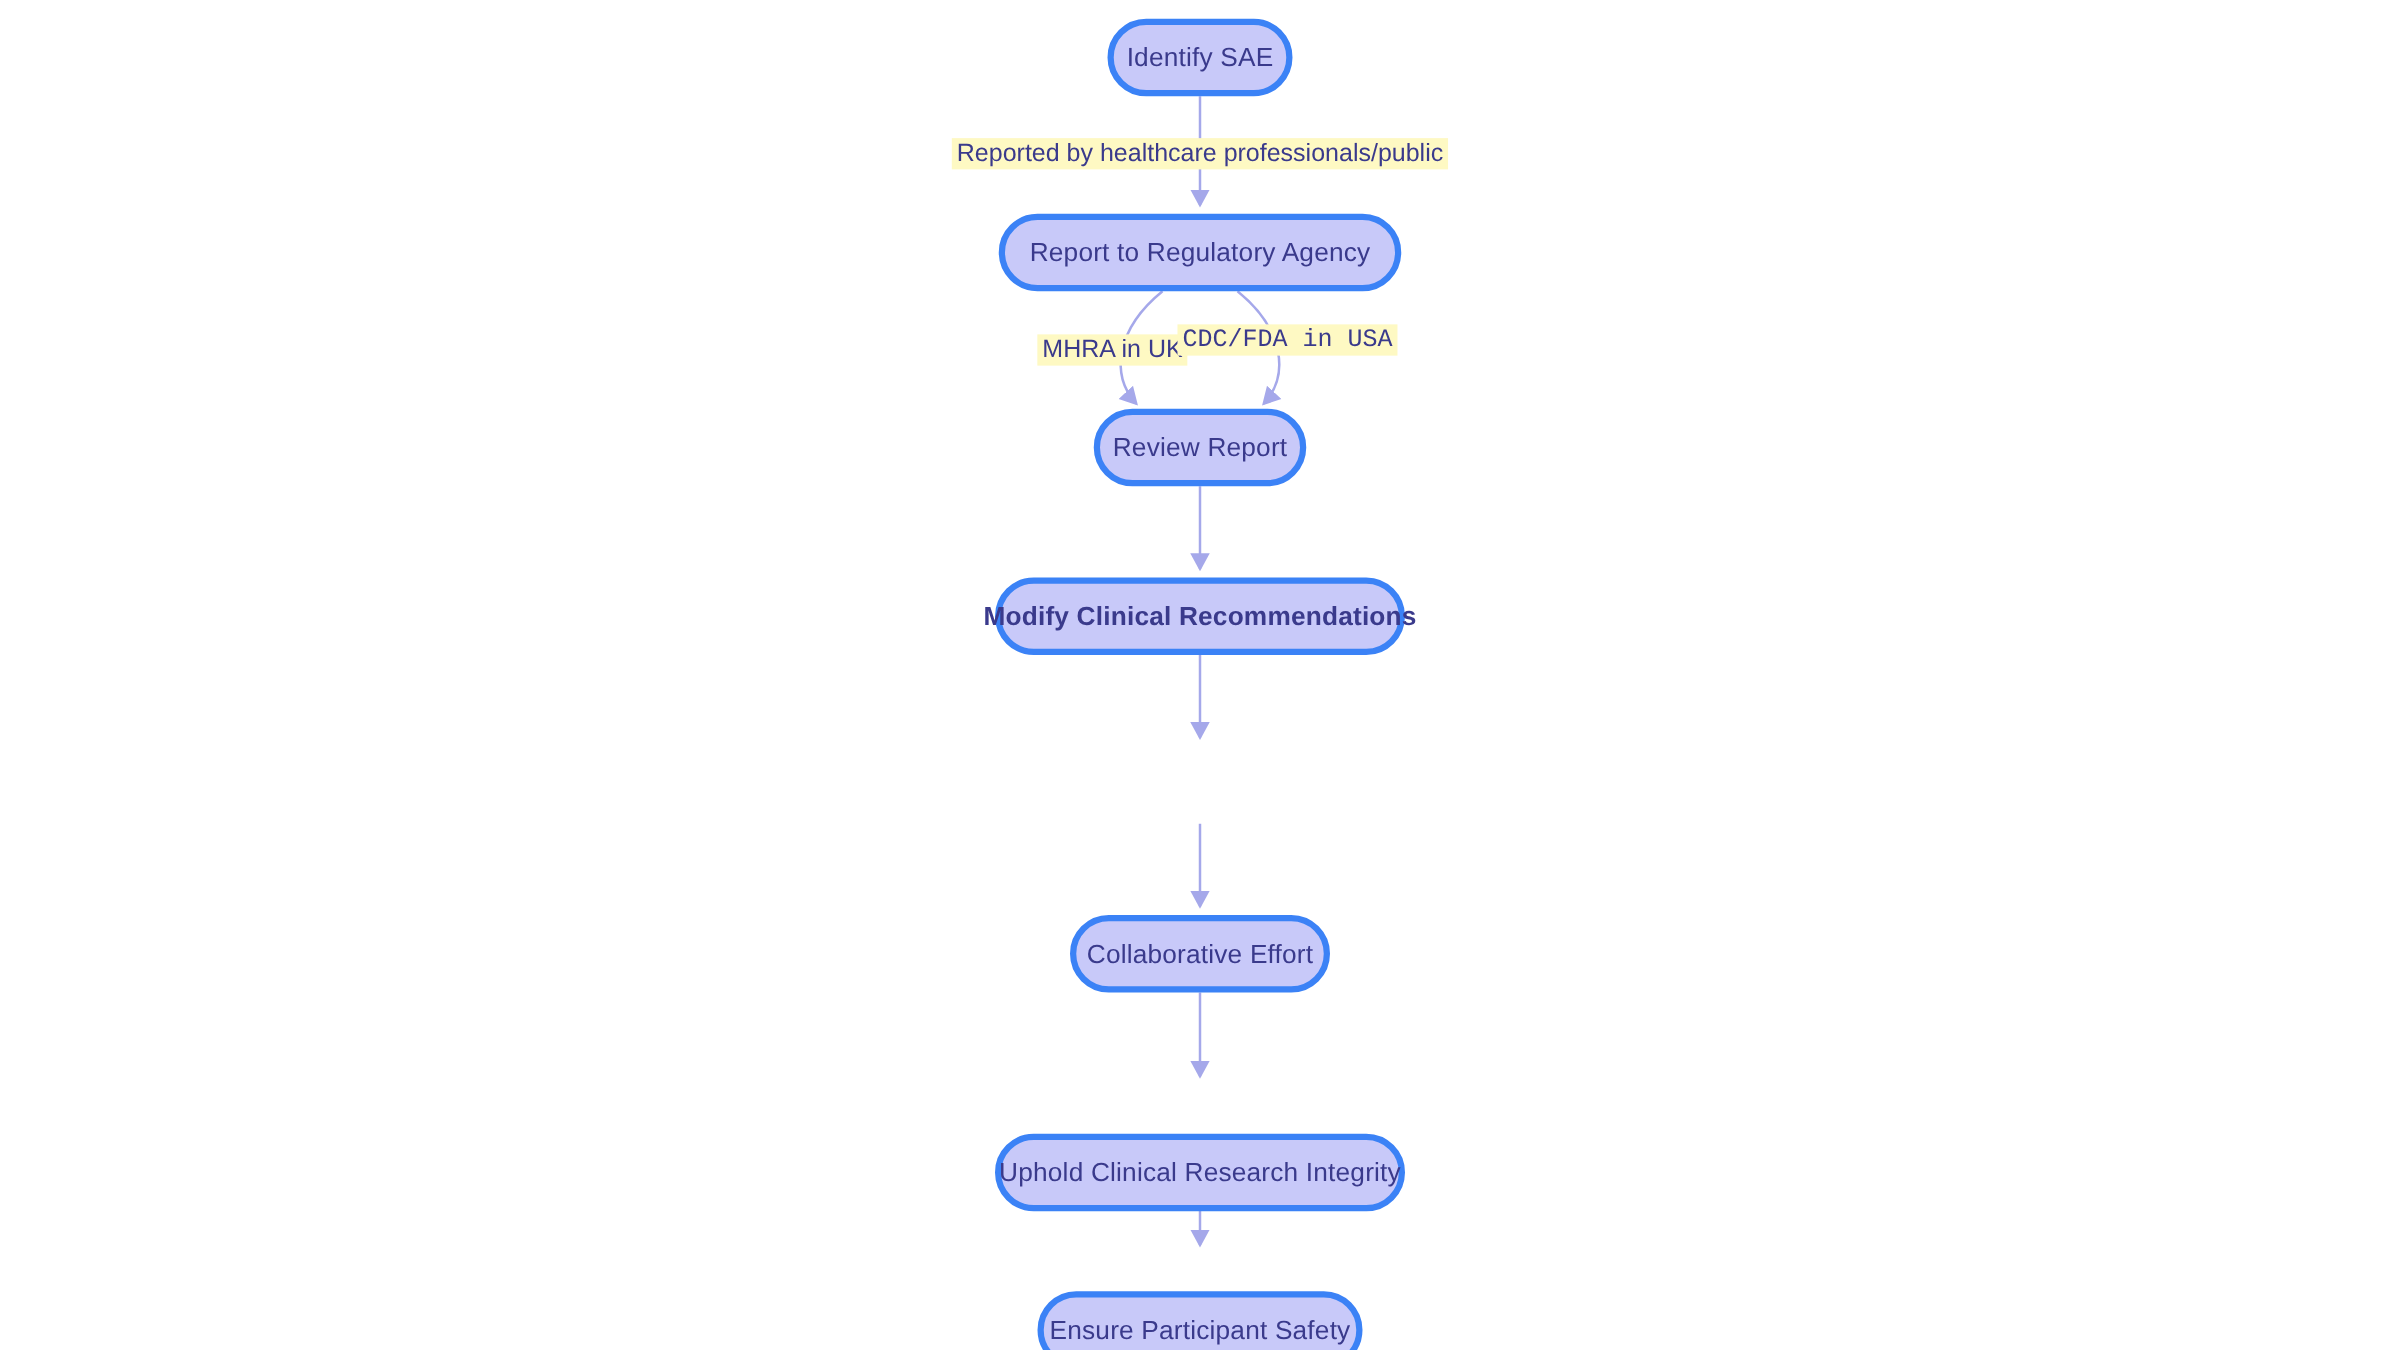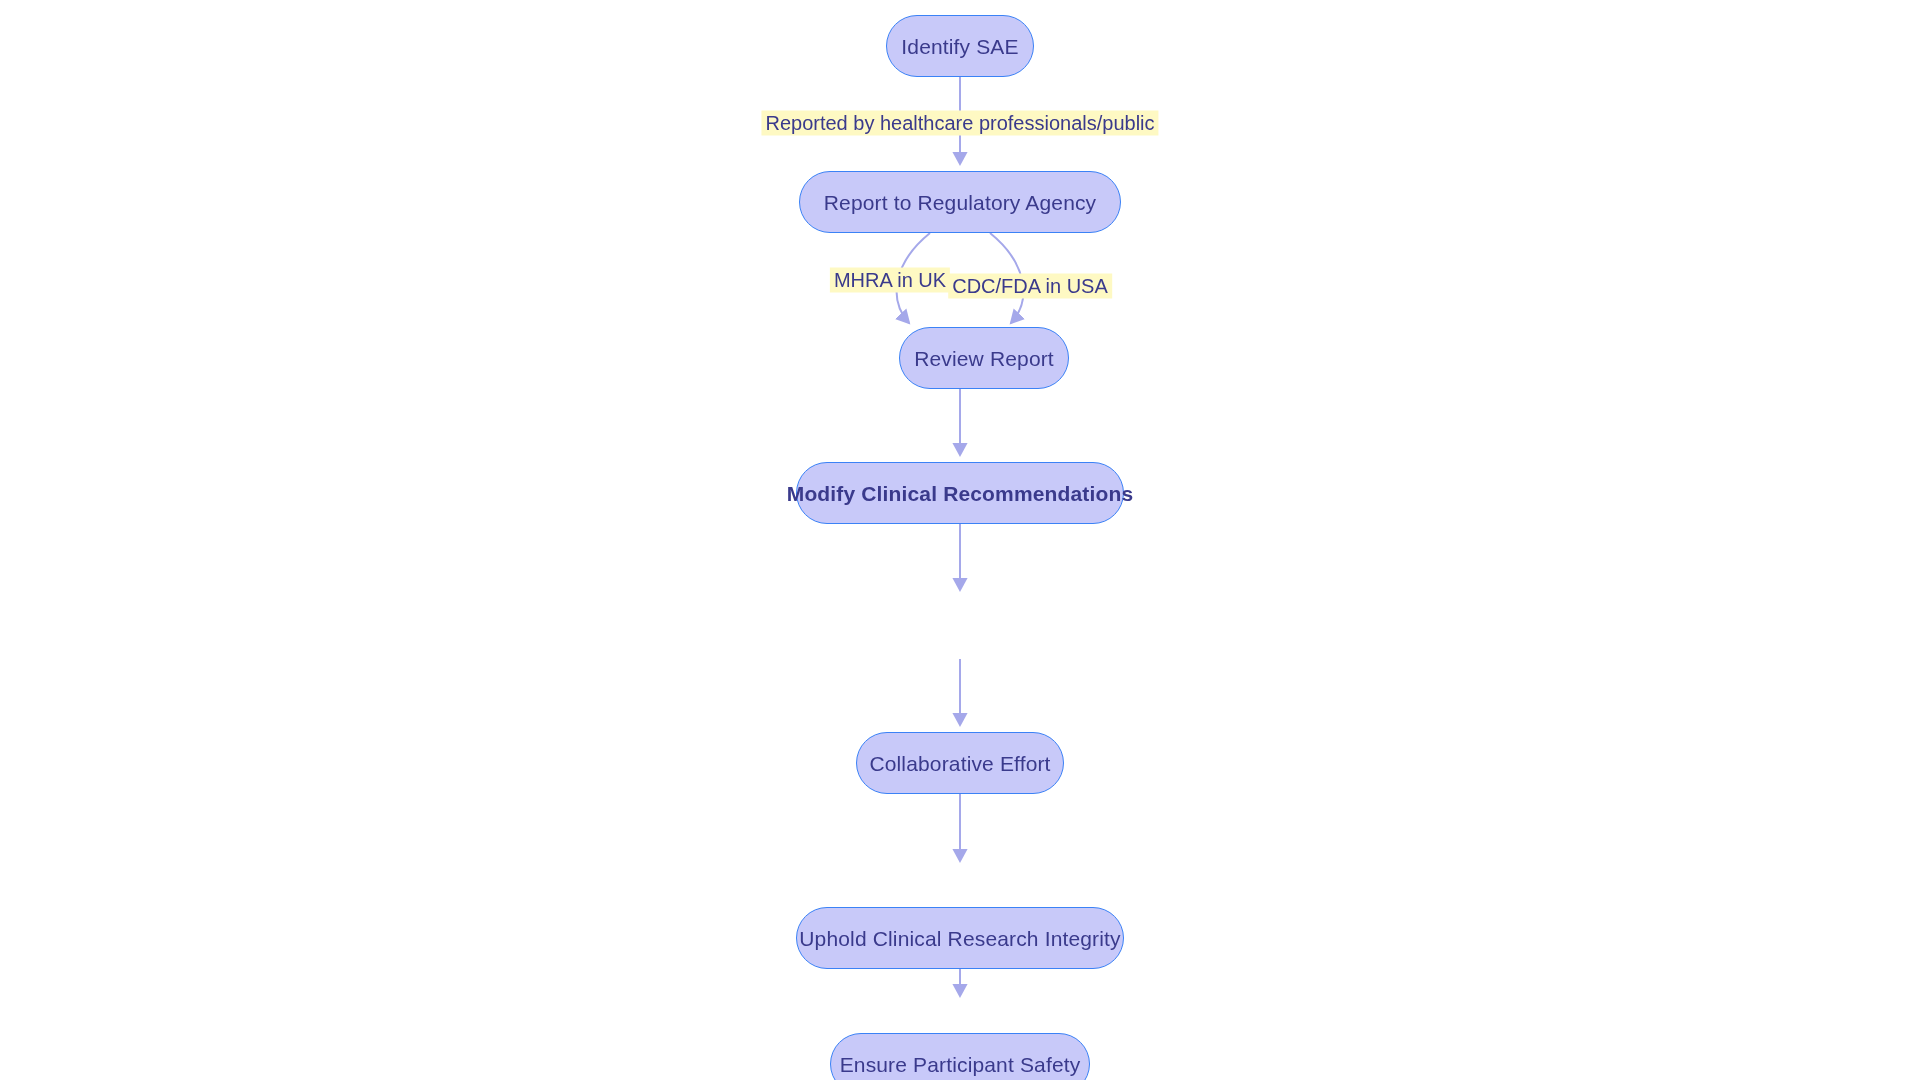--- a/index.html
+++ b/index.html
@@ -35,21 +35,21 @@
   
   .node {
     position: absolute;
     z-index: 2;
     transform: translate(-50%, -50%);
     box-sizing: border-box;
     display: flex;
     align-items: center;
     justify-content: center;
     background: #c8c9f9;
-    border: 1px solid #3b82f6;
+    border: 5px solid #3b82f6;
     border-radius: 999px;
     color: #3a3a8c;
     font-size: 21px;
     font-weight: 400;
     letter-spacing: 0.15px;
     white-space: nowrap;
     line-height: 1;
     padding: 0 30px;
   }
 
@@ -102,21 +102,21 @@
   </svg>
 
   <div class="node" style="left:960px; top:46px; width:148px; height:62px;">
     <span class="node-label">Identify SAE</span>
   </div>
 
   <div class="node" style="left:960px; top:202px; width:322px; height:62px;">
     <span class="node-label">Report to Regulatory Agency</span>
   </div>
 
-  <div class="node" style="left:984px; top:358px; width:170px; height:62px;">
+  <div class="node" style="left:960px; top:358px; width:170px; height:62px;">
     <span class="node-label">Review Report</span>
   </div>
 
   <div class="node" style="left:960px; top:493px; width:328px; height:62px;font-weight:bold;">
     <span class="node-label">Modify Clinical Recommendations</span>
   </div>
 
 
   <div class="node" style="left:960px; top:763px; width:208px; height:62px;">
     <span class="node-label">Collaborative Effort</span>
@@ -127,15 +127,15 @@
   </div>
 
   <div class="node" style="left:960px; top:1064px; width:260px; height:62px;">
     <span class="node-label">Ensure Participant Safety</span>
   </div>
 
   <div class="edge-label" style="left:960px; top:123px;">Reported by healthcare professionals/public</div>
 
   <div class="edge-label" style="left:890px; top:280px;">MHRA in UK</div>
 
-  <div class="edge-label" style="left:1030px; top:286px;">CDC/FDA in USA</div>
+  <div class="edge-label" style="left:1030px; top:272px;font-family:Liberation Mono, monospace;">CDC/FDA in USA</div>
 
 </div>
 
 </body></html>

